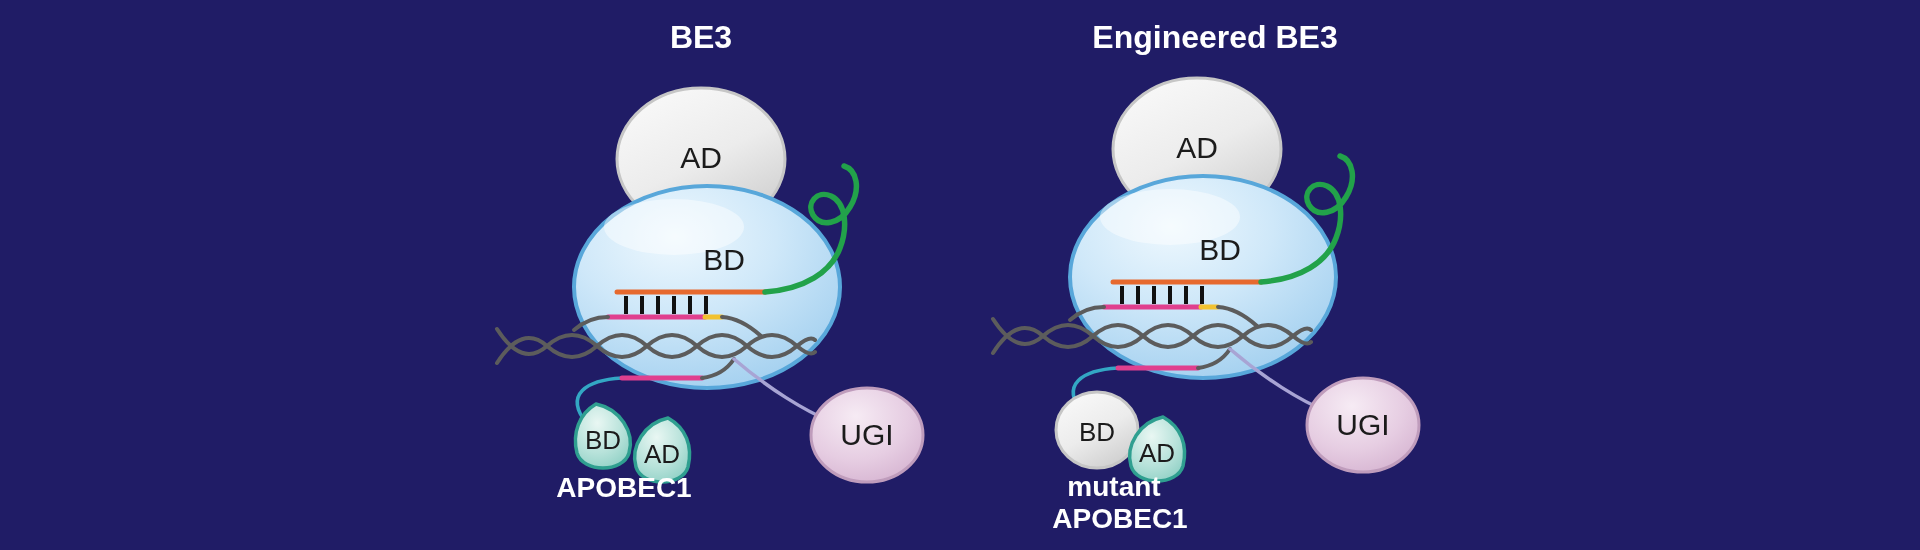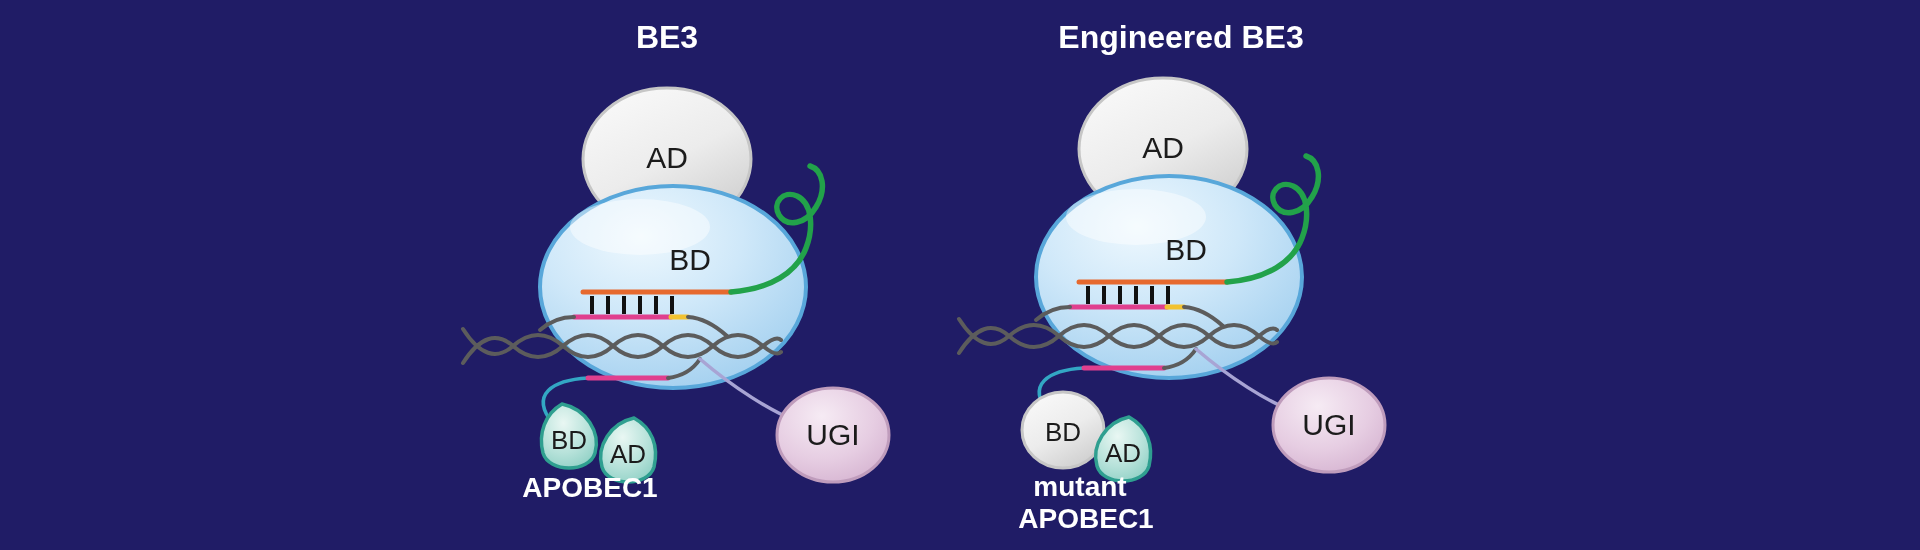--- a/index.html
+++ b/index.html
@@ -8,20 +8,21 @@
     width: 1920px;
     height: 550px;
     overflow: hidden;
     background: #201c66;
     font-family: "Liberation Sans", sans-serif;
   }
   #stage {
     position: relative;
     width: 1596px;
     height: 550px;
+    padding-left: 34px;
   }
   svg { display: block; }
   text {
     font-family: "Liberation Sans", sans-serif;
   }
   .panel-title {
     fill: #ffffff;
     font-size: 32px;
     font-weight: bold;
   }

